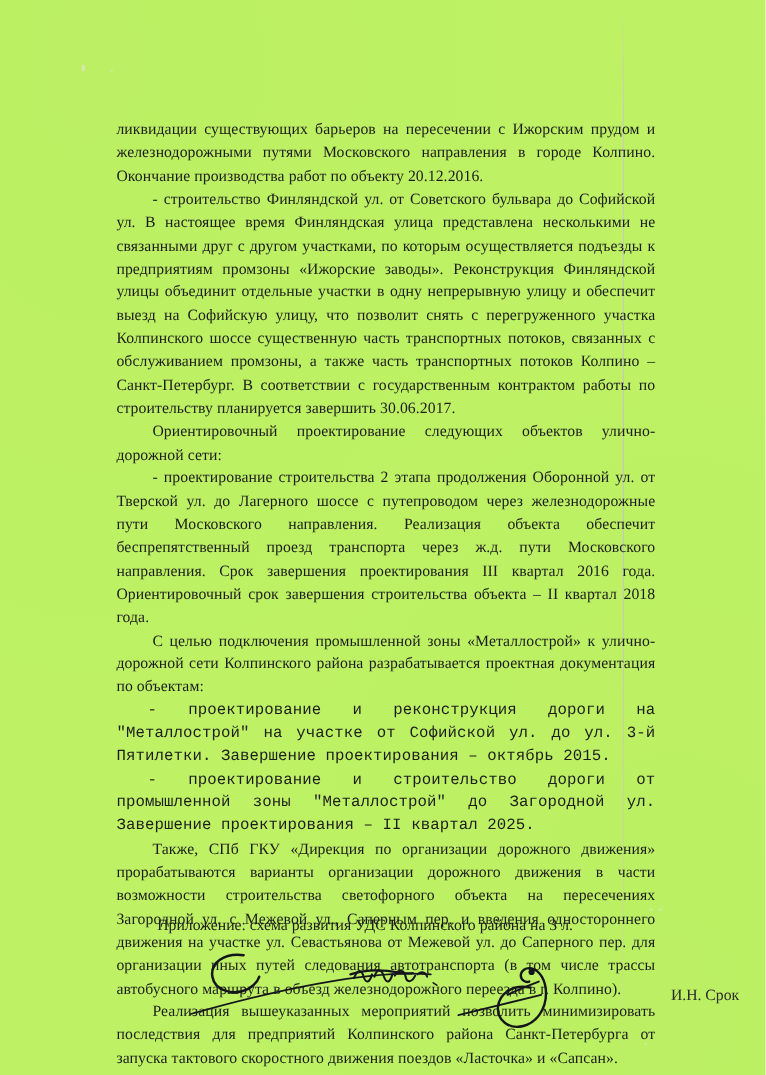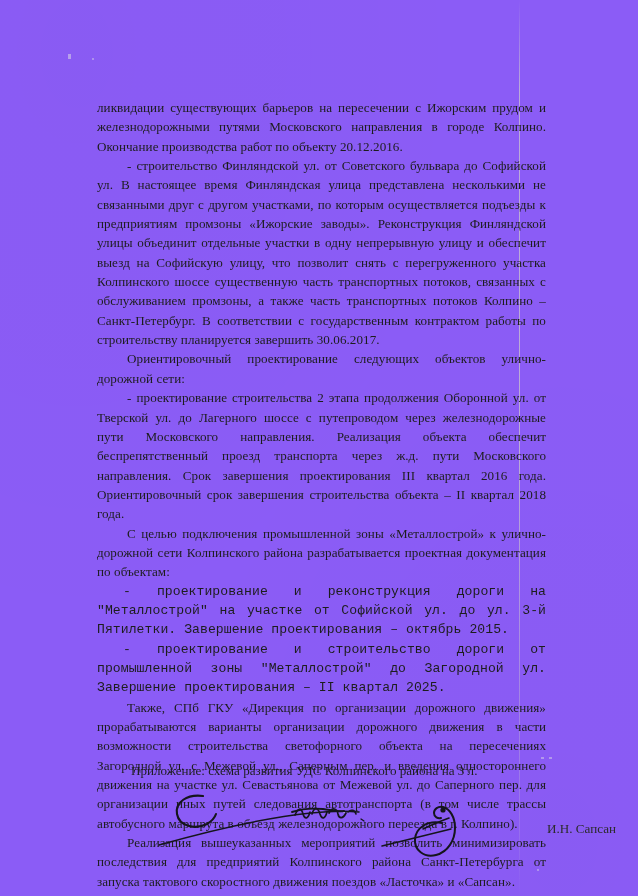--- a/index.html
+++ b/index.html
@@ -5,21 +5,21 @@
 <style>
   html, body {
     margin: 0;
     padding: 0;
     background: #ffffff;
   }
   #page {
     position: relative;
     width: 638px;
     height: 896px;
-    background: #8b5cf6;
+    background: #bef264;
     overflow: hidden;
     font-family: "Liberation Serif", "DejaVu Serif", serif;
     color: #1a1a1a;
   }
   
   .scan-noise {
     position: absolute;
     inset: 0;
     pointer-events: none;
     background:
@@ -136,15 +136,15 @@
       <path d="M194 23 C197 17, 202 18, 203 24 C204 29, 208 29, 211 23" stroke-width="1.7"></path>
       <path d="M213 22 C216 19, 220 20, 221 24" stroke-width="1.6"></path>
       <path d="M226 29 L229 31" stroke-width="1.3"></path>
       <path d="M247 56 C272 50, 296 44, 316 39" stroke-width="1.5"></path>
       <path d="M307 33 C292 30, 281 38, 280 49 C279 60, 289 68, 301 65 C313 62, 320 50, 320 38 C320 27, 315 19, 308 17 C303 16, 299 19, 299 23 C299 27, 303 29, 306 28" stroke-width="2"></path>
       <path d="M288 39 C296 35, 306 31, 314 28" stroke-width="1.6"></path>
       <circle cx="308" cy="20" r="2.6" fill="#15151c" stroke="none"></circle>
     </svg>
   </div>
 
-  <div class="signer">И.Н. Сапсан</div>
+  <div class="signer">И.Н. Срок</div>
 
 </div>
 
 </body></html>

